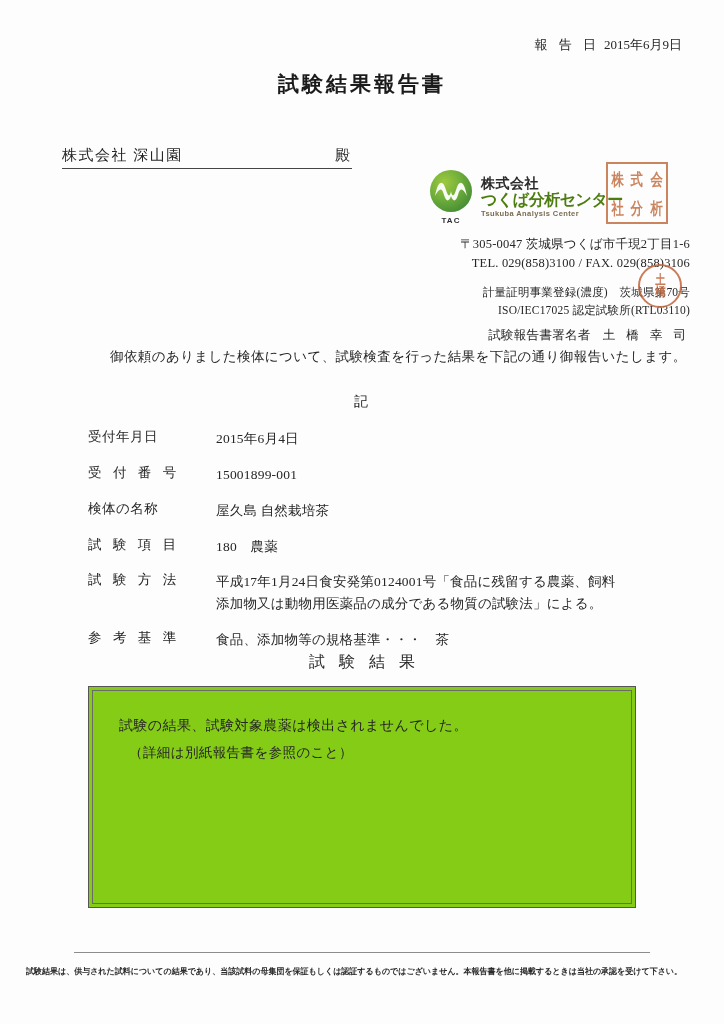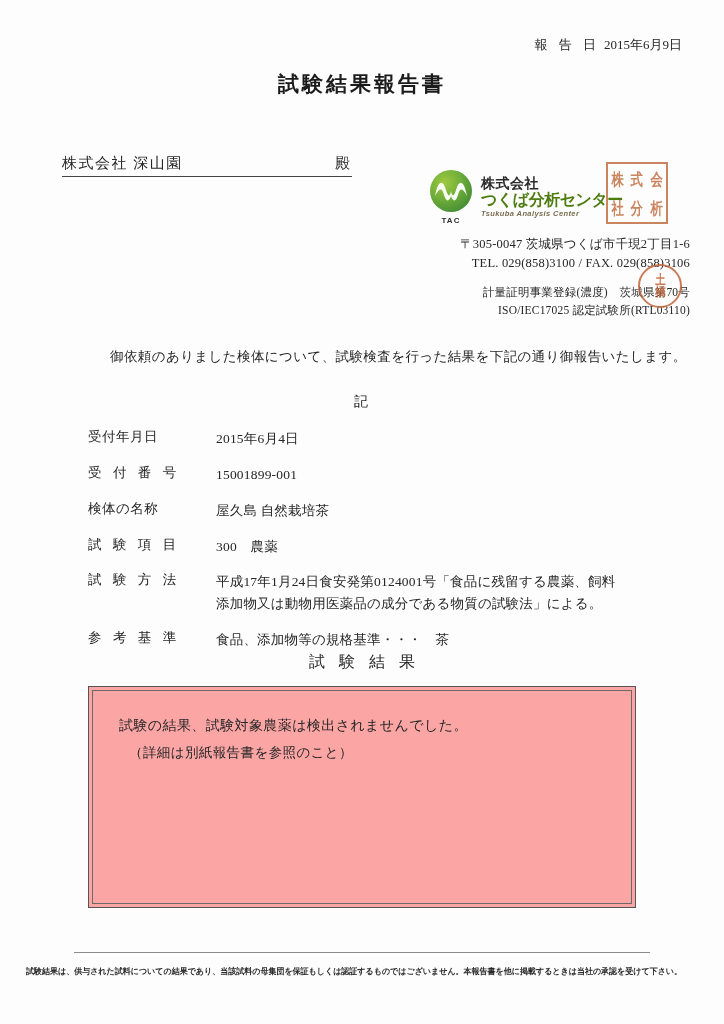--- a/index.html
+++ b/index.html
@@ -45,21 +45,21 @@
     text-align: center;
     font-size: 21px;
     font-weight: 700;
     letter-spacing: 3px;
     color: #1b1b1b;
   }
 
   
   .addressee {
     position: absolute;
-    top: 154px;
+    top: 146px;
     left: 62px;
     width: 290px;
     border-bottom: 1.2px solid #444;
     padding-bottom: 3px;
     font-size: 15px;
     letter-spacing: 1px;
     display: flex;
     justify-content: space-between;
     align-items: flex-end;
   }
@@ -134,21 +134,20 @@
     letter-spacing: -0.5px;
     line-height: 1.05;
   }
   .logo-en {
     font-family: "Liberation Sans", sans-serif;
     font-size: 7.5px;
     font-weight: 700;
     color: #7a6b4f;
     letter-spacing: 0.4px;
     margin-top: 1px;
-    font-style: italic;
   }
 
   
   .corp-seal {
     position: absolute;
     right: 22px;
     top: -6px;
     width: 62px;
     height: 62px;
     border: 2.4px solid #c4754a;
@@ -285,21 +284,21 @@
   
   .result-box {
     position: absolute;
     top: 686px;
     left: 88px;
     width: 548px;
     height: 222px;
     border: 1px solid #555;
     box-sizing: border-box;
     padding: 3px;
-    background: #fca5a5;
+    background: #84cc16;
   }
   .result-box-inner {
     width: 100%;
     height: 100%;
     border: 1px solid #6a6a6a;
     box-sizing: border-box;
     padding: 26px 0 0 26px;
   }
   .result-line1 {
     font-size: 14px;
@@ -379,20 +378,23 @@
     <div class="issuer-addr">
       <div>〒305-0047 茨城県つくば市千現2丁目1-6</div>
       <div>TEL. 029(858)3100 / FAX. 029(858)3106</div>
     </div>
 
     <div class="issuer-reg">
       <div>計量証明事業登録(濃度)　茨城県第70号</div>
       <div>ISO/IEC17025 認定試験所(RTL03110)</div>
     </div>
 
+    <div class="issuer-signer">
+      <span>試験報告書署名者</span><span class="sname">土 橋 幸 司</span>
+    </div>
 
     <div class="hanko">
       <span>土</span>
       <span>橋</span>
     </div>
   </div>
 
   <div class="intro">御依頼のありました検体について、試験検査を行った結果を下記の通り御報告いたします。</div>
 
   <div class="ki">記</div>
@@ -409,21 +411,21 @@
       <div class="dvalue">15001899-001</div>
     </div>
 
     <div class="drow">
       <div class="dlabel">検体の名称</div>
       <div class="dvalue">屋久島 自然栽培茶</div>
     </div>
 
     <div class="drow gap">
       <div class="dlabel sp4">試 験 項 目</div>
-      <div class="dvalue">300　農薬</div>
+      <div class="dvalue">180　農薬</div>
     </div>
 
     <div class="drow">
       <div class="dlabel sp4">試 験 方 法</div>
       <div class="dvalue">
         <span class="line2">平成17年1月24日食安発第0124001号「食品に残留する農薬、飼料</span>
         <span class="line2">添加物又は動物用医薬品の成分である物質の試験法」による。</span>
       </div>
     </div>
 

